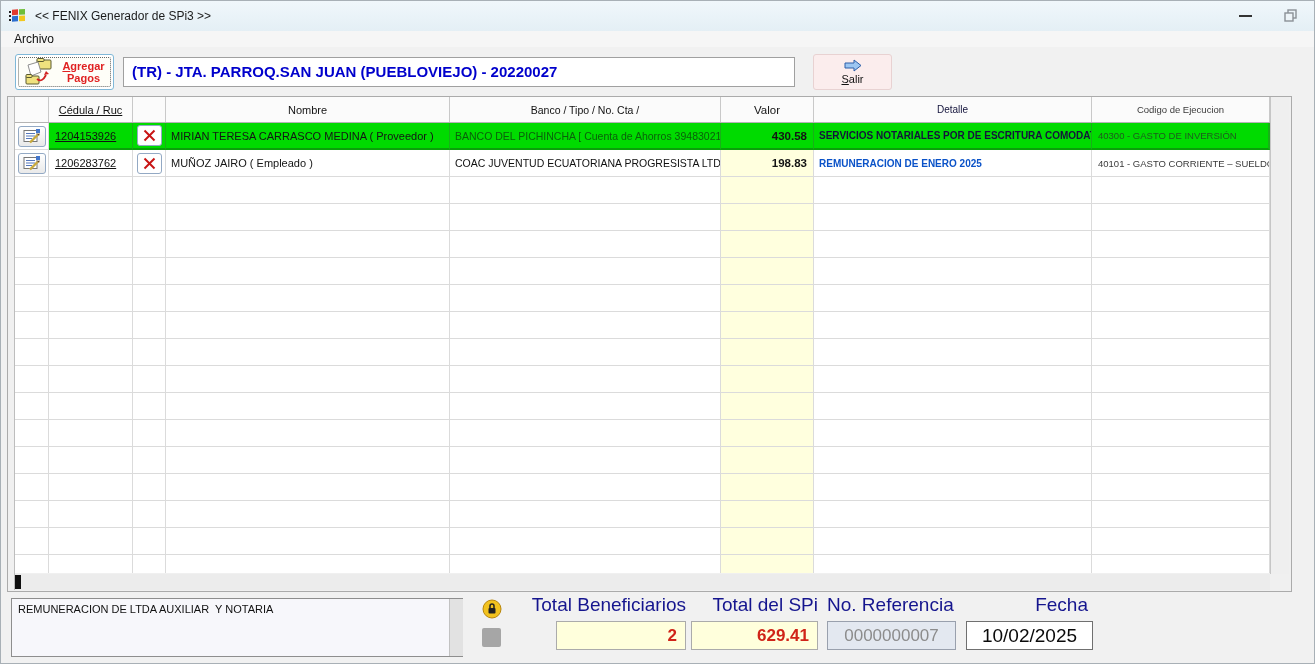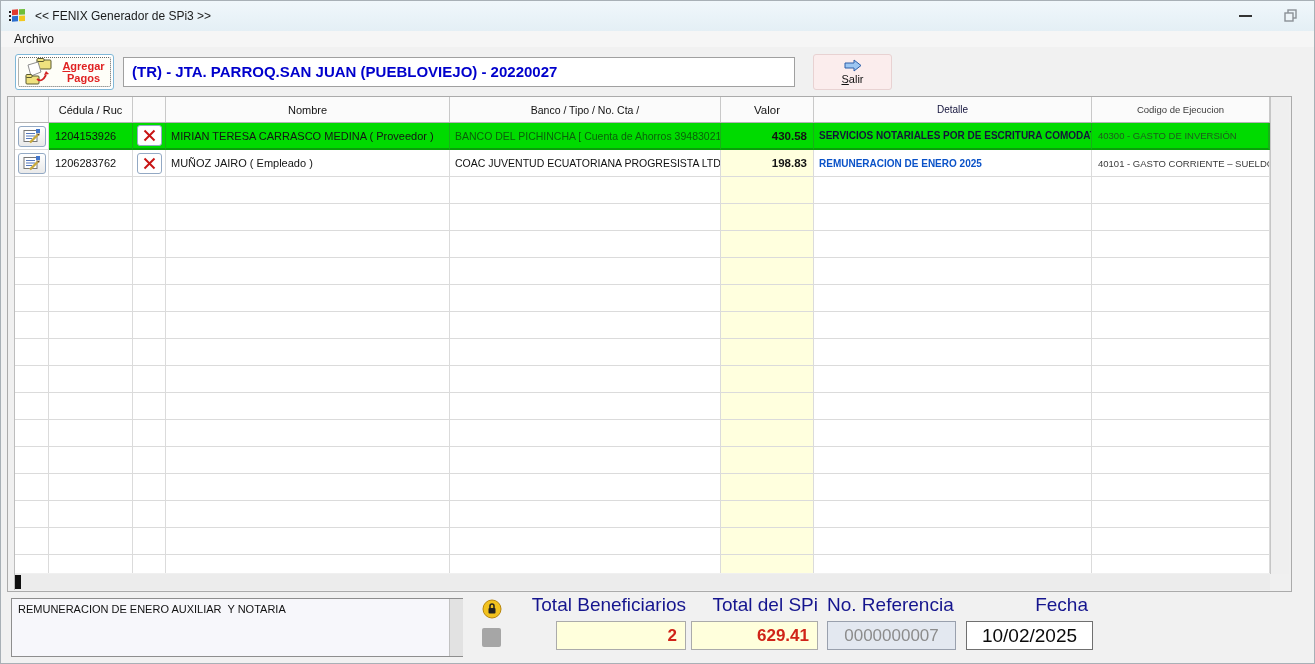--- a/index.html
+++ b/index.html
@@ -35,21 +35,21 @@
     border:1px solid #ABABAB;box-sizing:border-box;}
   .mstrip{position:absolute;left:0;top:0;width:6px;height:493px;background:#F0F0F0;border-right:1px solid #BDBDBD;}
   .gheader{position:absolute;left:7px;top:0;height:26px;display:flex;background:#FBFBFB;border-bottom:1px solid #B4B4B4;box-sizing:border-box;}
   .hcell{box-sizing:border-box;border-right:1px solid #C9C9C9;font-size:11px;color:#1d1d1d;
     display:flex;align-items:center;justify-content:center;overflow:hidden;white-space:nowrap;}
   .gbody{position:absolute;left:7px;top:26px;width:1255px;height:450px;overflow:hidden;background:#fff;text-align:center;}
   .grow{display:flex;height:27px;}
   .gcell{box-sizing:border-box;border-right:1px solid #DBDBDB;border-bottom:1px solid #DBDBDB;
     overflow:hidden;white-space:nowrap;display:flex;align-items:center;background:#fff;}
   .c0{width:34px;justify-content:center;}
-  .c1{width:84px;padding-left:6px;font-size:11px;color:#111;}
+  .c1{width:84px;padding-left:6px;font-size:11px;color:#111;text-decoration:underline;}
   .c2{width:33px;justify-content:center;}
   .c3{width:284px;padding-left:5px;font-size:11px;color:#141414;}
   .c4{width:271px;padding-left:5px;font-size:10.5px;color:#101010;}
   .c5{width:93px;justify-content:flex-end;padding-right:6px;font-size:11.5px;font-weight:bold;color:#141414;background:#FFFFDE;}
   .c6{width:278px;padding-left:5px;font-size:10px;font-weight:bold;color:#14143C;}
   .c7{width:178px;padding-left:6px;font-size:9.5px;color:#3A3A3A;}
   .grow.sel .gcell:not(.c0){background:#00DB00;border-bottom:2px solid #0AA00A;border-right-color:#18B018;}
   .grow.sel .c4{color:#0A600A;}
   .grow.sel .c7{color:#1E5A1E;border-right:2px solid #089008;}
   .grow .c6.blue{color:#0A52C8;}
@@ -362,21 +362,21 @@
         </div>
       </div>
 
     <div class="vscroll"></div>
     <div class="hscroll">
       <div class="hthumb"></div>
     </div>
   </div>
 
   <div class="footer">
-    <div class="memo">REMUNERACION DE ENERO AUXILIAR  Y NOTARIA</div>
+    <div class="memo">REMUNERACION DE LTDA AUXILIAR  Y NOTARIA</div>
     <div class="memoscroll"></div>
 
     <svg style="position:absolute;left:481px;top:7px;" width="20" height="20" viewBox="0 0 20 20">
       <circle cx="10" cy="10" r="9" fill="#F2C21E" stroke="#B8860B" stroke-width="1"></circle>
       <rect x="6.5" y="9" width="7" height="5.5" rx="1" fill="#222"></rect>
       <path d="M8 9 v-2 a2 2 0 0 1 4 0 v2" fill="none" stroke="#222" stroke-width="1.5"></path>
     </svg>
     <div class="locksq"></div>
 
     <div class="flabel" style="left:500px;width:185px;text-align:right;">Total Beneficiarios</div>

